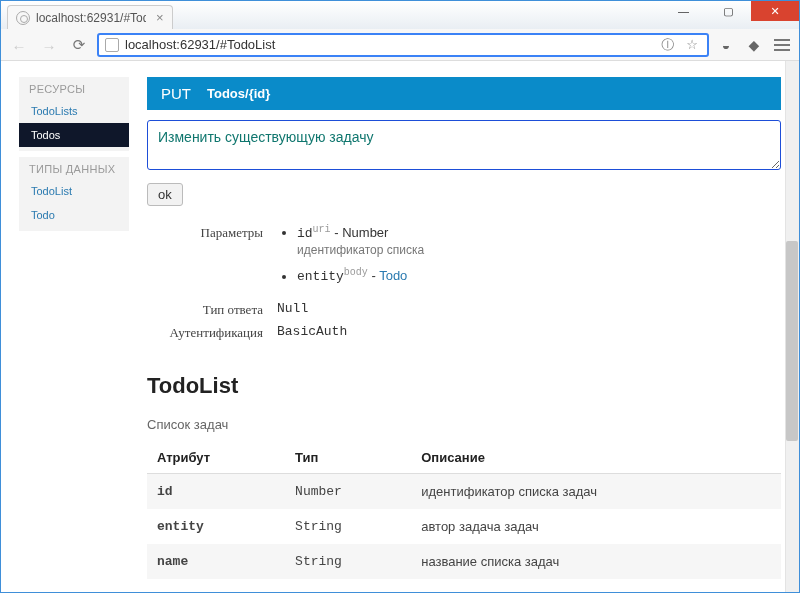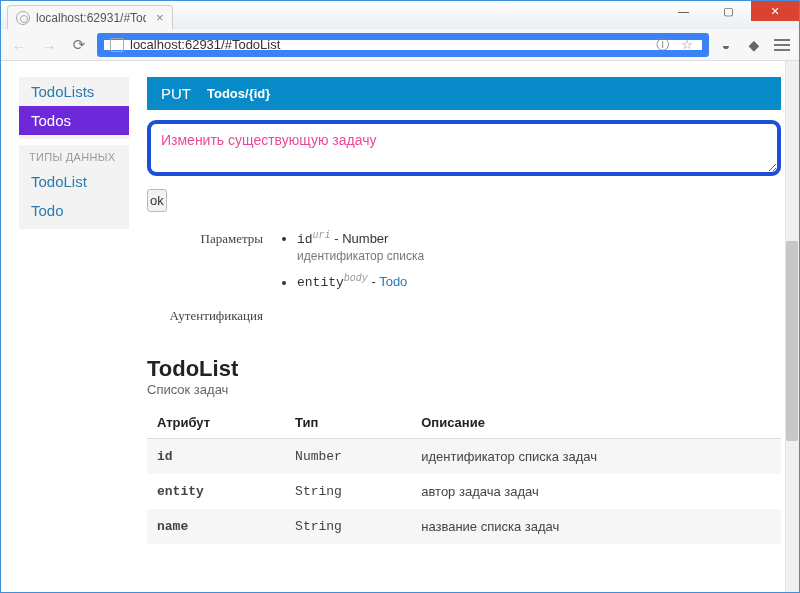--- a/index.html
+++ b/index.html
@@ -32,74 +32,74 @@
   .tab .tab-close { color:#888; font-size:13px; margin-left:4px; }
   .winbtns { position:absolute; right:0; top:0; display:flex; }
   .winbtn { width:45px; height:20px; display:flex; align-items:center; justify-content:center; font-size:11px; color:#333; }
   .winbtn.close { background:#d9432f; color:#fff; width:48px; }
   .addrrow {
     height: 32px; background:#f7f7f7; border-bottom:1px solid #ddd;
     display:flex; align-items:center; padding:0 6px; gap:6px;
   }
   .navbtn { width:24px; height:24px; display:flex; align-items:center; justify-content:center; color:#777; font-size:15px; border-radius:3px; }
   .navbtn.disabled{color:#ccc;}
-  .addrbar { flex:1; height:24px; border:7px solid #3b82f6; border-radius:3px; background:#fff; display:flex; align-items:center; padding:0 6px; gap:6px; }
+  .addrbar { flex:1; height:24px; border:2px solid #3b82f6; border-radius:3px; background:#fff; display:flex; align-items:center; padding:0 6px; gap:6px; }
   .addrbar .doc-icon{ width:14px; height:14px; border:1px solid #aaa; border-radius:2px; display:inline-block; position:relative;}
   .addrbar input { flex:1; border:none; outline:none; font-size:13px; color:#333; background:transparent; }
   .addrbar .tool { color:#888; font-size:13px; padding:0 3px;}
   .exticon { width:22px; height:22px; display:flex; align-items:center; justify-content:center; color:#666; font-size:14px;}
   .menuicon { width:22px; height:22px; display:flex; flex-direction:column; justify-content:center; gap:3px; padding:0 3px;}
   .menuicon span{ display:block; height:2px; background:#777;}
   
   .page-viewport { flex:1; overflow:auto; background:#fff; position:relative; }
   .page-body { display:flex; padding:16px 18px 30px 18px; gap:18px; }
   .sidebar { width:110px; flex-shrink:0; }
   .sidebar-section-title {
     font-size:11px; color:#9a9a9a; letter-spacing:0.3px; padding:6px 10px 4px 10px;
     background:#f3f3f3; text-transform:uppercase;
   }
   .sidebar ul { list-style:none; background:#f3f3f3; padding-bottom:4px;}
-  .sidebar li a { display:block; padding:6px 12px; font-size:15px; color:#2a7ab0; text-decoration:none; }
-  .sidebar li.active a { background:#6d28d9; color:#fff; }
+  .sidebar li a { display:block; padding:6px 12px; font-size:11px; color:#2a7ab0; text-decoration:none; }
+  .sidebar li.active a { background:#0f172a; color:#fff; }
   .sidebar-block + .sidebar-block { margin-top:6px; }
   .main { flex:1; min-width:0; }
   .method-header {
     background:#0a8bc9; color:#fff; padding:8px 14px; font-size:13px;
     display:flex; align-items:center; gap:16px; font-weight:600;
   }
   .method-header .verb{ font-weight:400; font-size:15px; }
   .method-header .path{ font-weight:700;text-align:center; }
   .desc-box {
     margin-top:10px;
-    border:4px solid #1d4ed8; border-radius:9px; padding:8px 10px; color:#ec4899;
+    border:1px solid #1d4ed8; border-radius:3px; padding:8px 10px; color:#0f766e;
     font-size:14px; background:#fff; min-height:40px; resize:both; overflow:auto;
     width:100%; font-family:inherit;
   }
   .ok-btn {
-    margin-top:10px; padding:3px 2px; font-size:13px;
+    margin-top:10px; padding:3px 10px; font-size:13px;
     background:#f2f2f2; border:1px solid #bbb; border-radius:3px; color:#333; cursor:pointer;
   }
   .details { margin-top:18px; }
   .details summary { font-size:13px; color:#333; cursor:pointer; list-style:none; }
   .details summary::before { content:"▼ "; font-size:10px; color:#333; }
   .detail-rows { margin-top:12px; font-size:13px; }
   .detail-row { display:flex; align-items:flex-start; margin-bottom:6px; }
   .detail-label { width:130px; text-align:right; color:#444; padding-right:14px; padding-top:1px;font-family:Liberation Serif, serif;}
   .detail-value { flex:1; color:#333; }
   .detail-value ul { list-style:disc; padding-left:20px; }
   .detail-value li { margin-bottom:10px; }
   .param-name { font-family:"Consolas","Courier New",monospace; }
-  .param-sup { font-size:10px; color:#999; vertical-align:super; font-family:"Consolas","Courier New",monospace;font-style:italic;}
+  .param-sup { font-size:10px; color:#999; vertical-align:super; font-family:"Consolas","Courier New",monospace;}
   .param-type { color:#333; }
   .type-link { color:#2a7ab0; }
   .param-desc { display:block; color:#777; font-size:12px; margin-top:2px;}
   .mono { font-family:"Consolas","Courier New",monospace; }
   .type-section { margin-top:32px; }
   .type-title { font-size:22px; font-weight:700; color:#222; }
-  .type-sub { font-size:13px; color:#666; margin-top:0; margin-bottom:10px;}
+  .type-sub { font-size:13px; color:#666; margin-top:18px; margin-bottom:10px;}
   table.attrs { width:100%; border-collapse:collapse; font-size:13px;}
   table.attrs th { text-align:left; font-weight:700; padding:8px 10px; border-bottom:1px solid #ddd; color:#222;}
   table.attrs td { padding:10px 10px; color:#444;}
   table.attrs tbody tr:nth-child(odd){ background:#f6f6f6; }
   table.attrs .attr-name { font-family:"Consolas","Courier New",monospace; font-weight:700;}
   table.attrs .attr-type { font-family:"Consolas","Courier New",monospace;}
   .scrollbar { position:absolute; right:0; top:0; width:14px; height:100%; background:#f0f0f0; border-left:1px solid #e3e3e3;}
   .scroll-thumb{ position:absolute; right:1px; width:12px; background:#c7c7c7; border-radius:2px;}
 </style>
 </head>
@@ -137,20 +137,21 @@
         <span></span>
         <span></span>
       </div>
   </div>
 
   <div class="page-viewport">
     <div class="page-body">
 
       <nav class="sidebar">
         <div class="sidebar-block">
+          <div class="sidebar-section-title">РЕСУРСЫ</div>
           <ul>
             <li>
                 <a href="#">TodoLists</a>
               </li>
             <li class="active">
                 <a href="#">Todos</a>
               </li>
           </ul>
         </div>
         <div class="sidebar-block">
@@ -188,21 +189,26 @@
                     <span class="param-name">id</span><span class="param-sup">uri</span><span> - </span><span class="param-type">Number</span>
                     <span class="param-desc">идентификатор списка</span>
                   </li>
                   <li>
                     <span class="param-name">entity</span><span class="param-sup">body</span><span> - </span><span class="param-type type-link">Todo</span>
                   </li>
                 </ul>
               </div>
             </div>
             <div class="detail-row">
+              <div class="detail-label">Тип ответа</div>
+              <div class="detail-value mono">Null</div>
+            </div>
+            <div class="detail-row">
               <div class="detail-label">Аутентификация</div>
+              <div class="detail-value mono">BasicAuth</div>
             </div>
           </div>
         </div>
 
         <section class="type-section">
           <h2 class="type-title">TodoList</h2>
           <div class="type-sub">Список задач</div>
           <table class="attrs">
             <thead>
               <tr>

